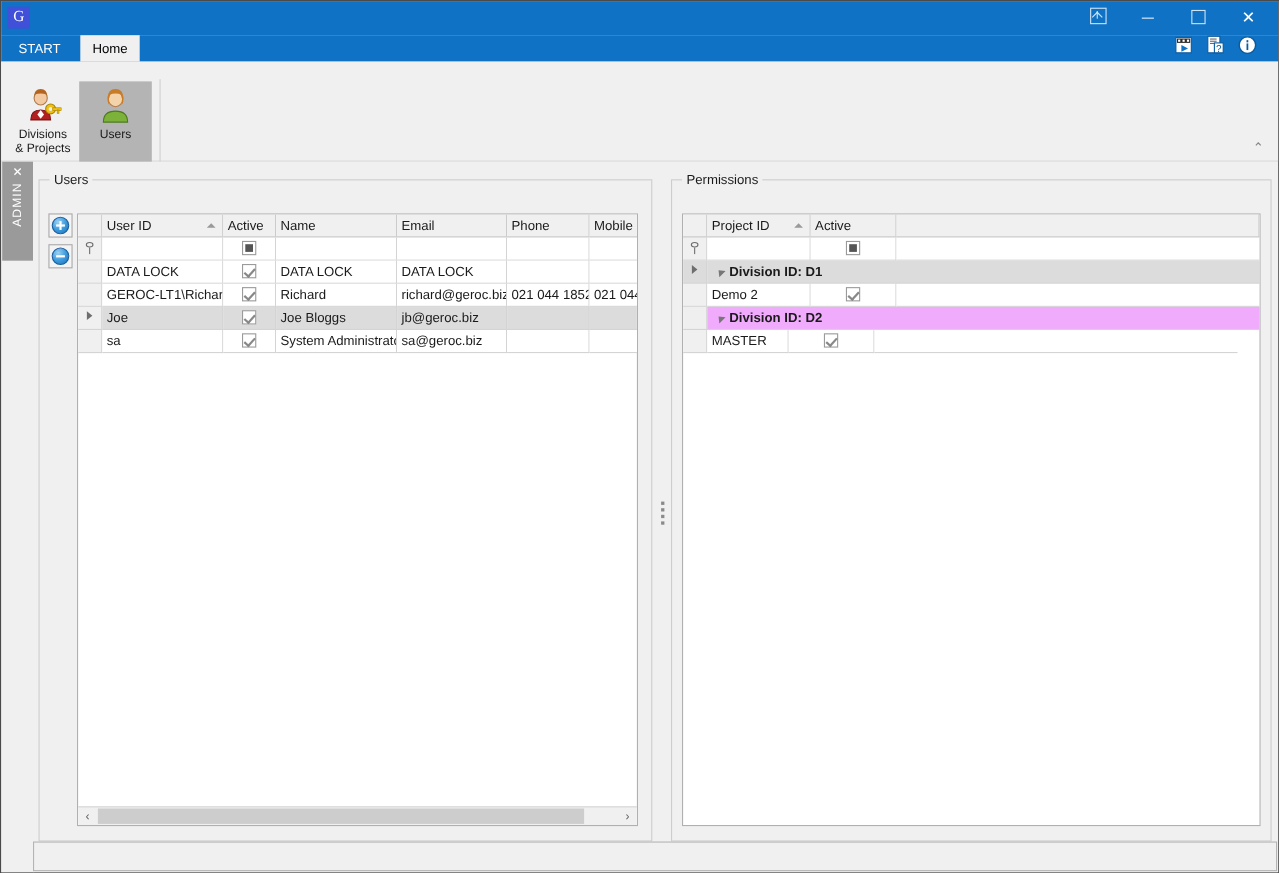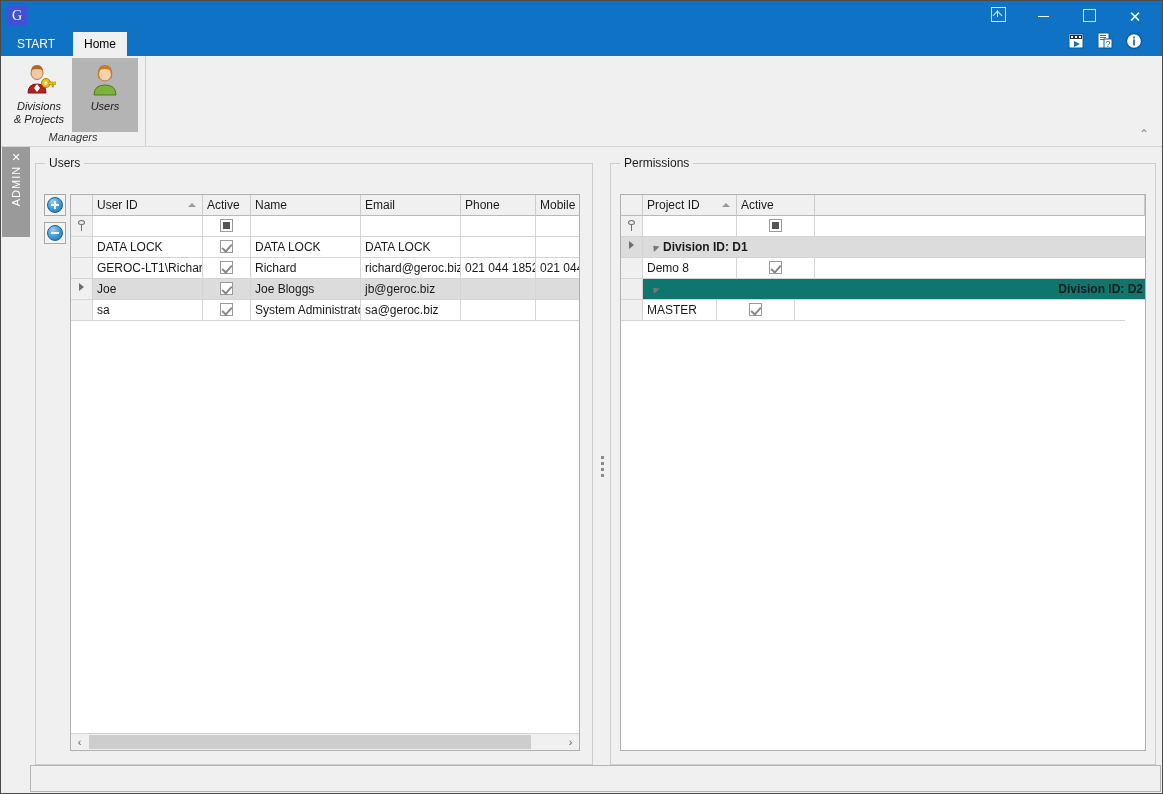--- a/index.html
+++ b/index.html
@@ -143,24 +143,23 @@
   
   .ribbon {
     position: absolute;
     left: 0; top: 55px;
     width: 1161px; height: 90px;
     background: #f0f0f0;
     border-bottom: 1px solid #d4d4d4;
   }
   .rib-group {
     position: absolute;
-    left: 0; top: 0;
+    left: 0; top: 16px;
     width: 144px; height: 90px;
     border-right: 1px solid #d0d0d0;
-    font-style: italic;
   }
   .rib-btn {
     position: absolute;
     top: 2px;
     width: 66px; height: 74px;
     text-align: center;
     cursor: default;
   }
   .rib-btn.b1 { left: 5px; }
   .rib-btn.b2 { left: 71px; background: #b4b4b4; }
@@ -392,21 +391,21 @@
   .cell-center { text-align: center; padding: 0; }
 
   
   .gcell.group {
     background: #dcdcdc;
     border-right: none;
     font-weight: bold;
     padding-left: 20px;
     position: relative;
   }
-  .gcell.group.alt { background: #0f766e; text-align: right; }
+  .gcell.group.alt { background: #f0abfc; }
   .gcell.group .expander {
     position: absolute;
     left: 8px; top: 8px;
     width: 0; height: 0;
     border-left: 4px solid transparent;
     border-right: 4px solid transparent;
     border-bottom: 5px solid #777777;
     transform: rotate(-45deg);
   }
 
@@ -689,21 +688,21 @@
         <div class="grow">
           <div class="gcell ind" style="background:#dcdcdc !important"><span class="arrow"></span></div>
           <div class="gcell group" style="width:504px">
             <span class="expander"></span>
             <span>Division ID: D1</span>
           </div>
         </div>
 
         <div class="grow">
           <div class="gcell ind"></div>
-          <div class="gcell" style="width:94px">Demo 8</div>
+          <div class="gcell" style="width:94px">Demo 2</div>
           <div class="gcell cell-center" style="width:78px"><span class="chk checked"></span></div>
           <div class="gcell" style="width:330px; border-right:none"></div>
         </div>
 
         <div class="grow">
           <div class="gcell ind" style="background:#efefef !important"></div>
           <div class="gcell group alt" style="width:504px">
             <span class="expander"></span>
             <span>Division ID: D2</span>
           </div>

